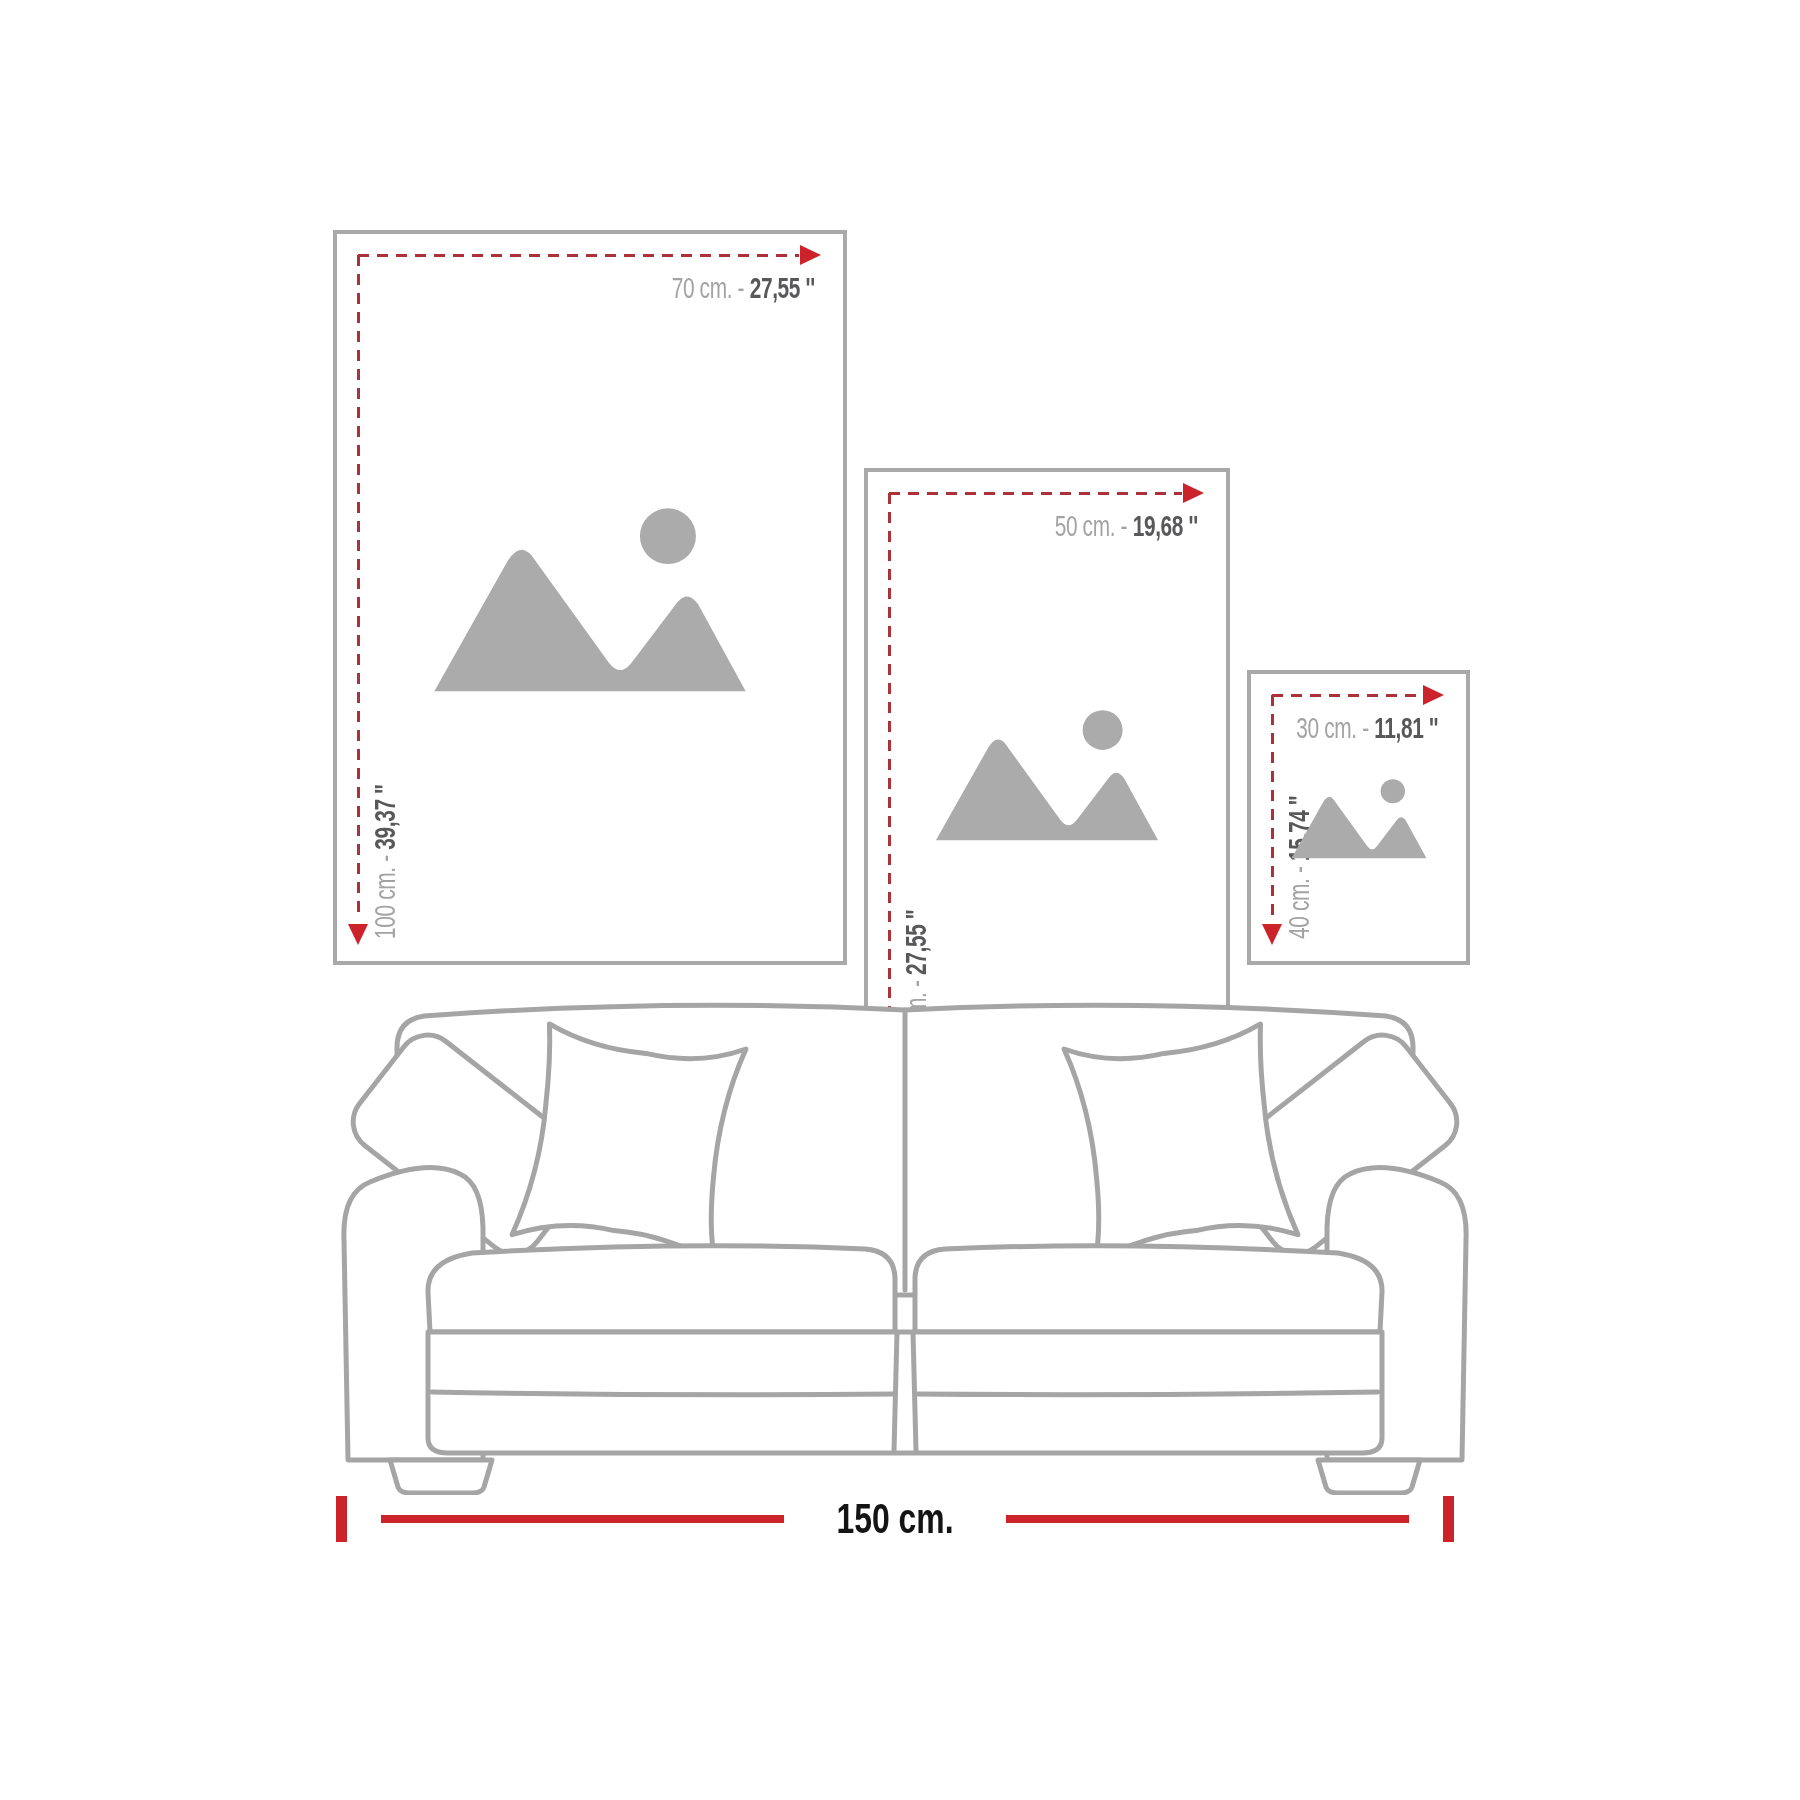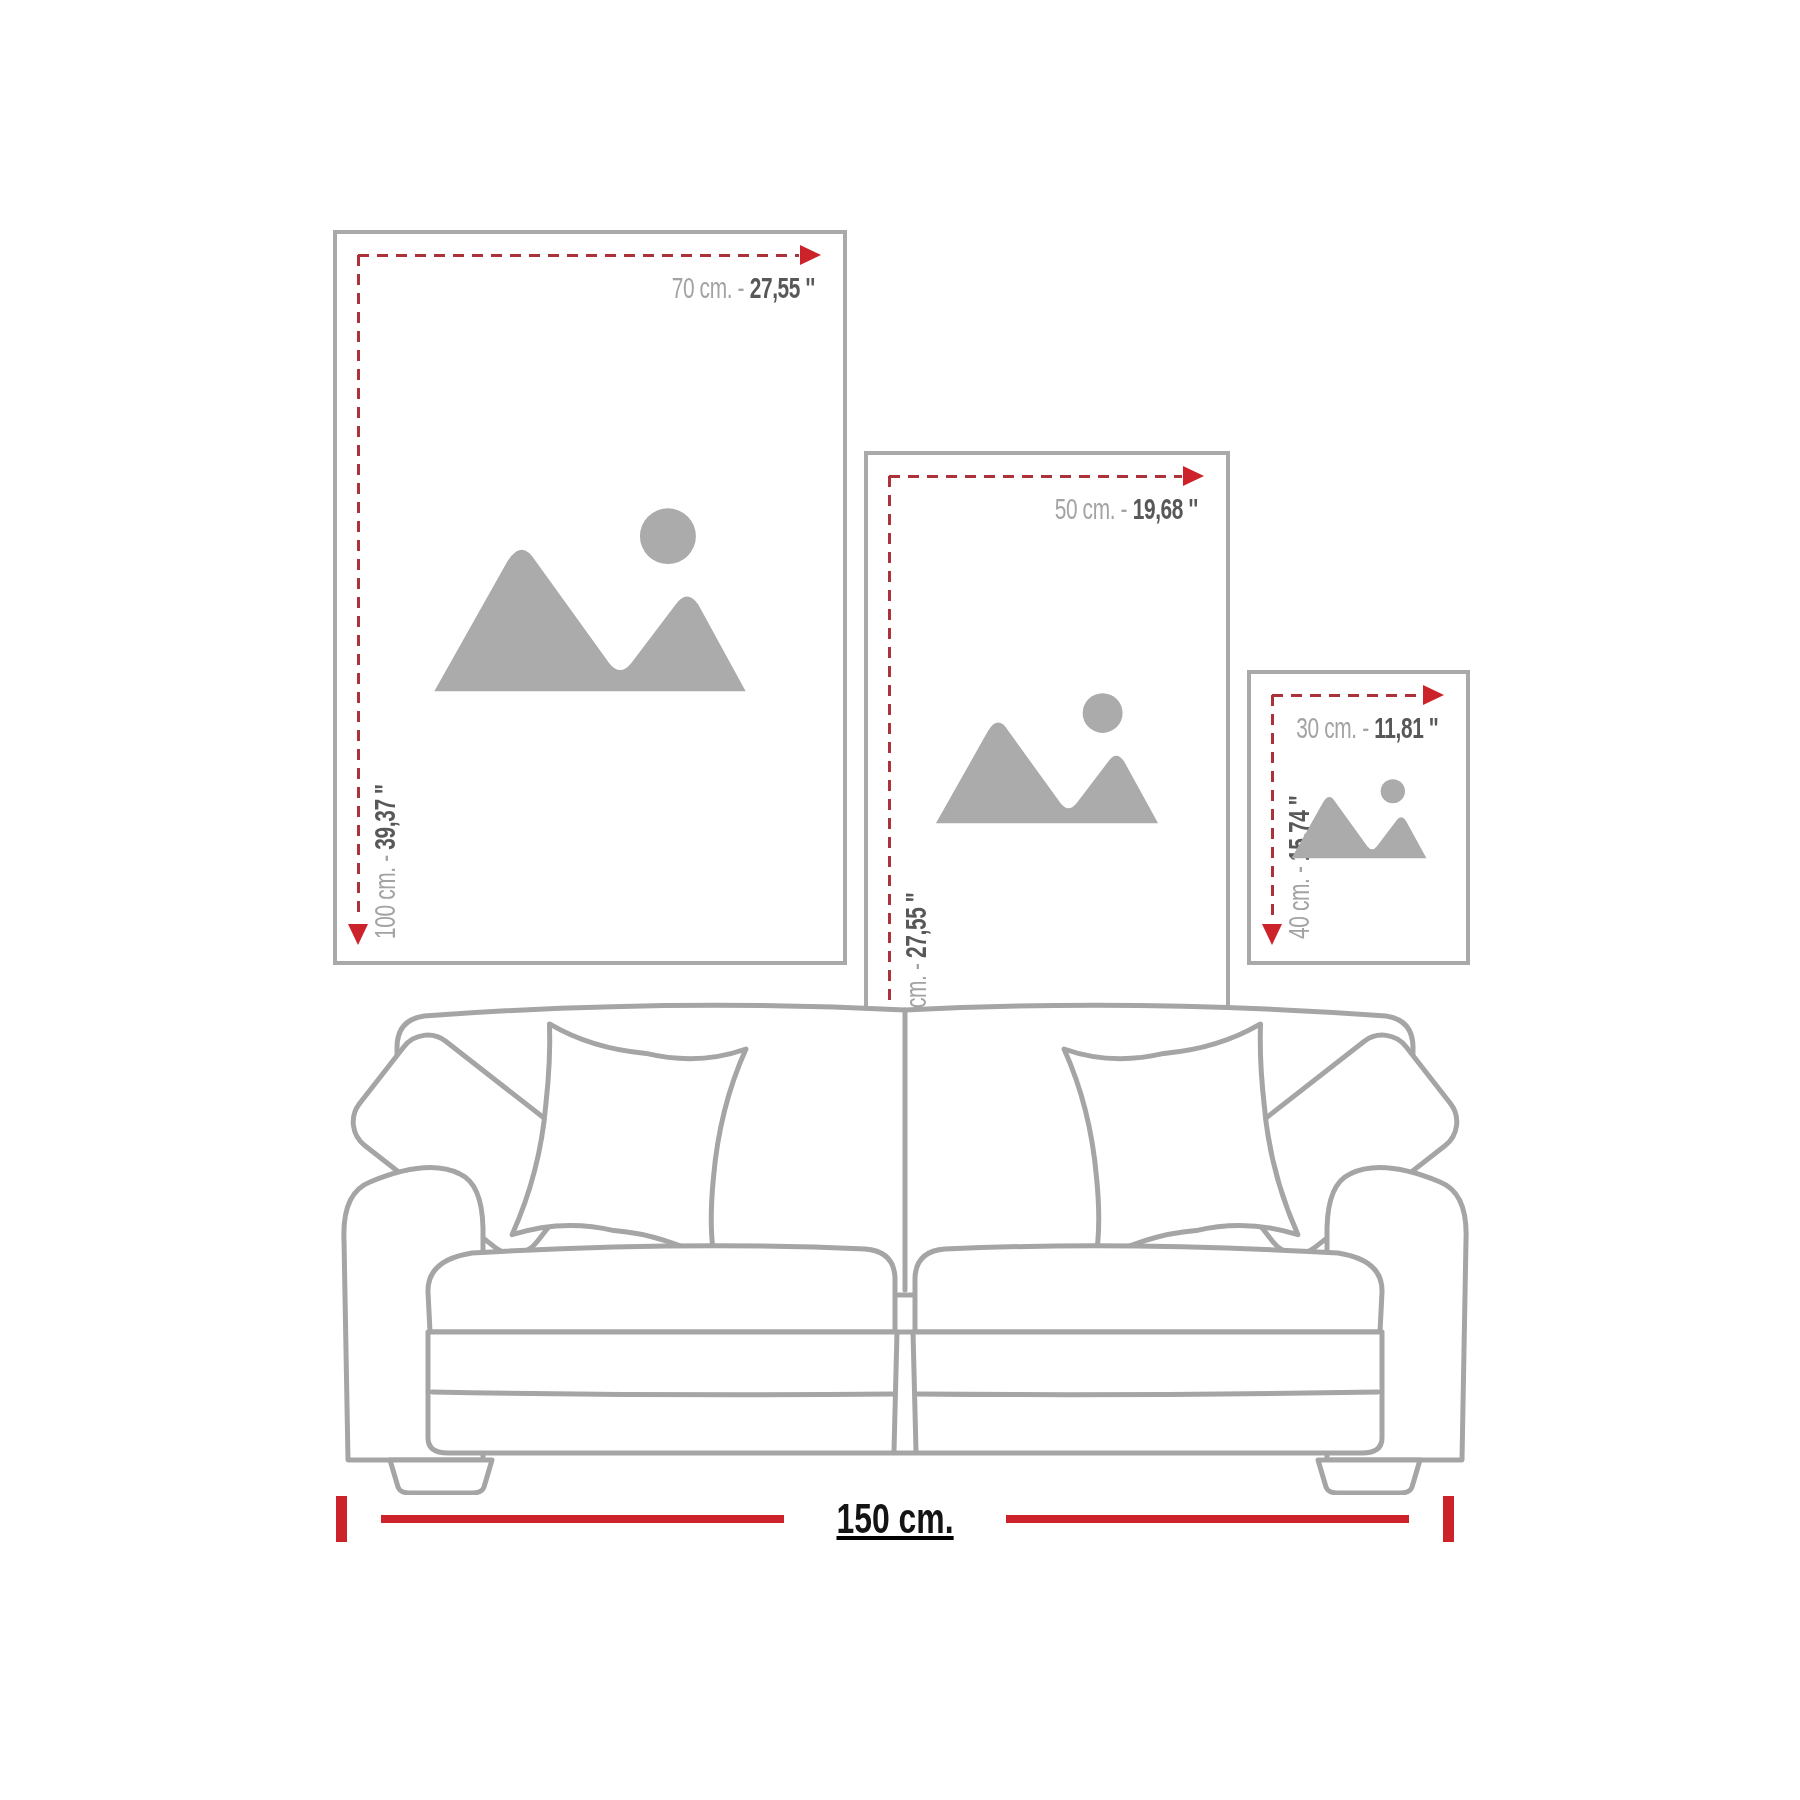--- a/index.html
+++ b/index.html
@@ -22,21 +22,21 @@
     font-family:"Liberation Sans", sans-serif;
   }
 
   
   .frame{
     position:absolute;
     background:#ffffff;
     border:4px solid var(--frame-border);
   }
   .f1{left:333px;top:230px;width:514px;height:735px;}
-  .f2{left:864px;top:451px;width:366px;height:611px;}
+  .f2{left:864px;top:468px;width:366px;height:611px;}
   .f3{left:1247px;top:670px;width:223px;height:295px;text-align:center;}
 
   .h-line{
     position:absolute;left:21px;top:20px;right:44px;height:3px;
     background:repeating-linear-gradient(90deg,var(--dash-red) 0 11px,transparent 11px 19px);
   }
   .h-arrow{
     position:absolute;top:11px;right:22px;width:0;height:0;
     border-left:21px solid var(--accent-red);
     border-top:10px solid transparent;
@@ -75,21 +75,21 @@
   .sofa{position:absolute;left:340px;top:990px;width:1130px;height:505px;}
   .sofa path,.sofa rect{
     fill:#ffffff;stroke:var(--sofa-line);stroke-width:5;
     stroke-linejoin:round;stroke-linecap:round;
   }
   .sofa .line{fill:none;}
 
   
   .width-measure{
     position:absolute;left:336px;top:1496px;width:1118px;height:46px;
-    display:flex;align-items:center;gap:34px;text-decoration:underline;
+    display:flex;align-items:center;gap:34px;
   }
   .cap{width:11px;height:46px;background:var(--accent-red);flex:0 0 auto;}
   .seg{flex:1 1 auto;height:8px;background:var(--accent-red);}
   .width-measure .label{
     font-size:42px;font-weight:700;color:var(--measure-text);
     white-space:nowrap;transform:scaleX(0.76);letter-spacing:0;
   }
 </style>
 </head>
 <body>

